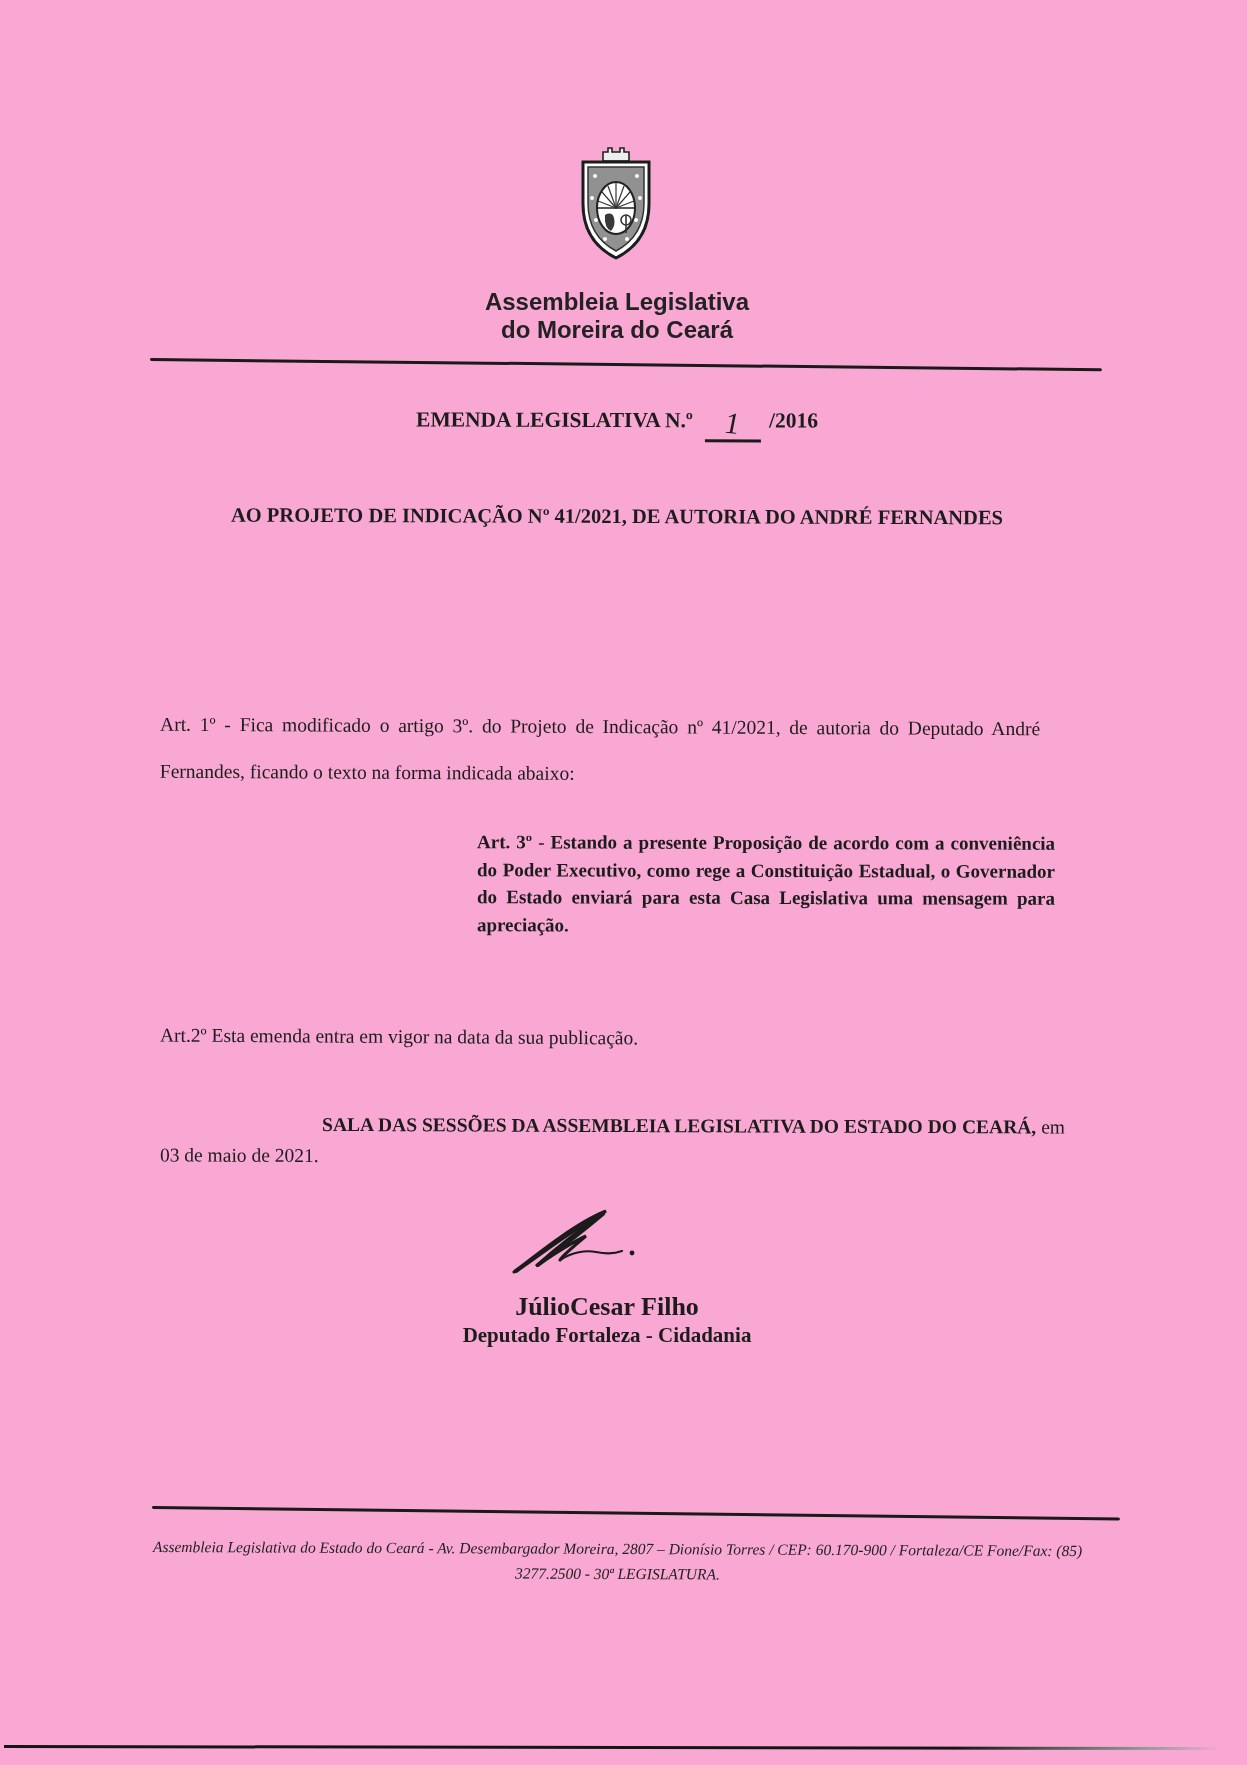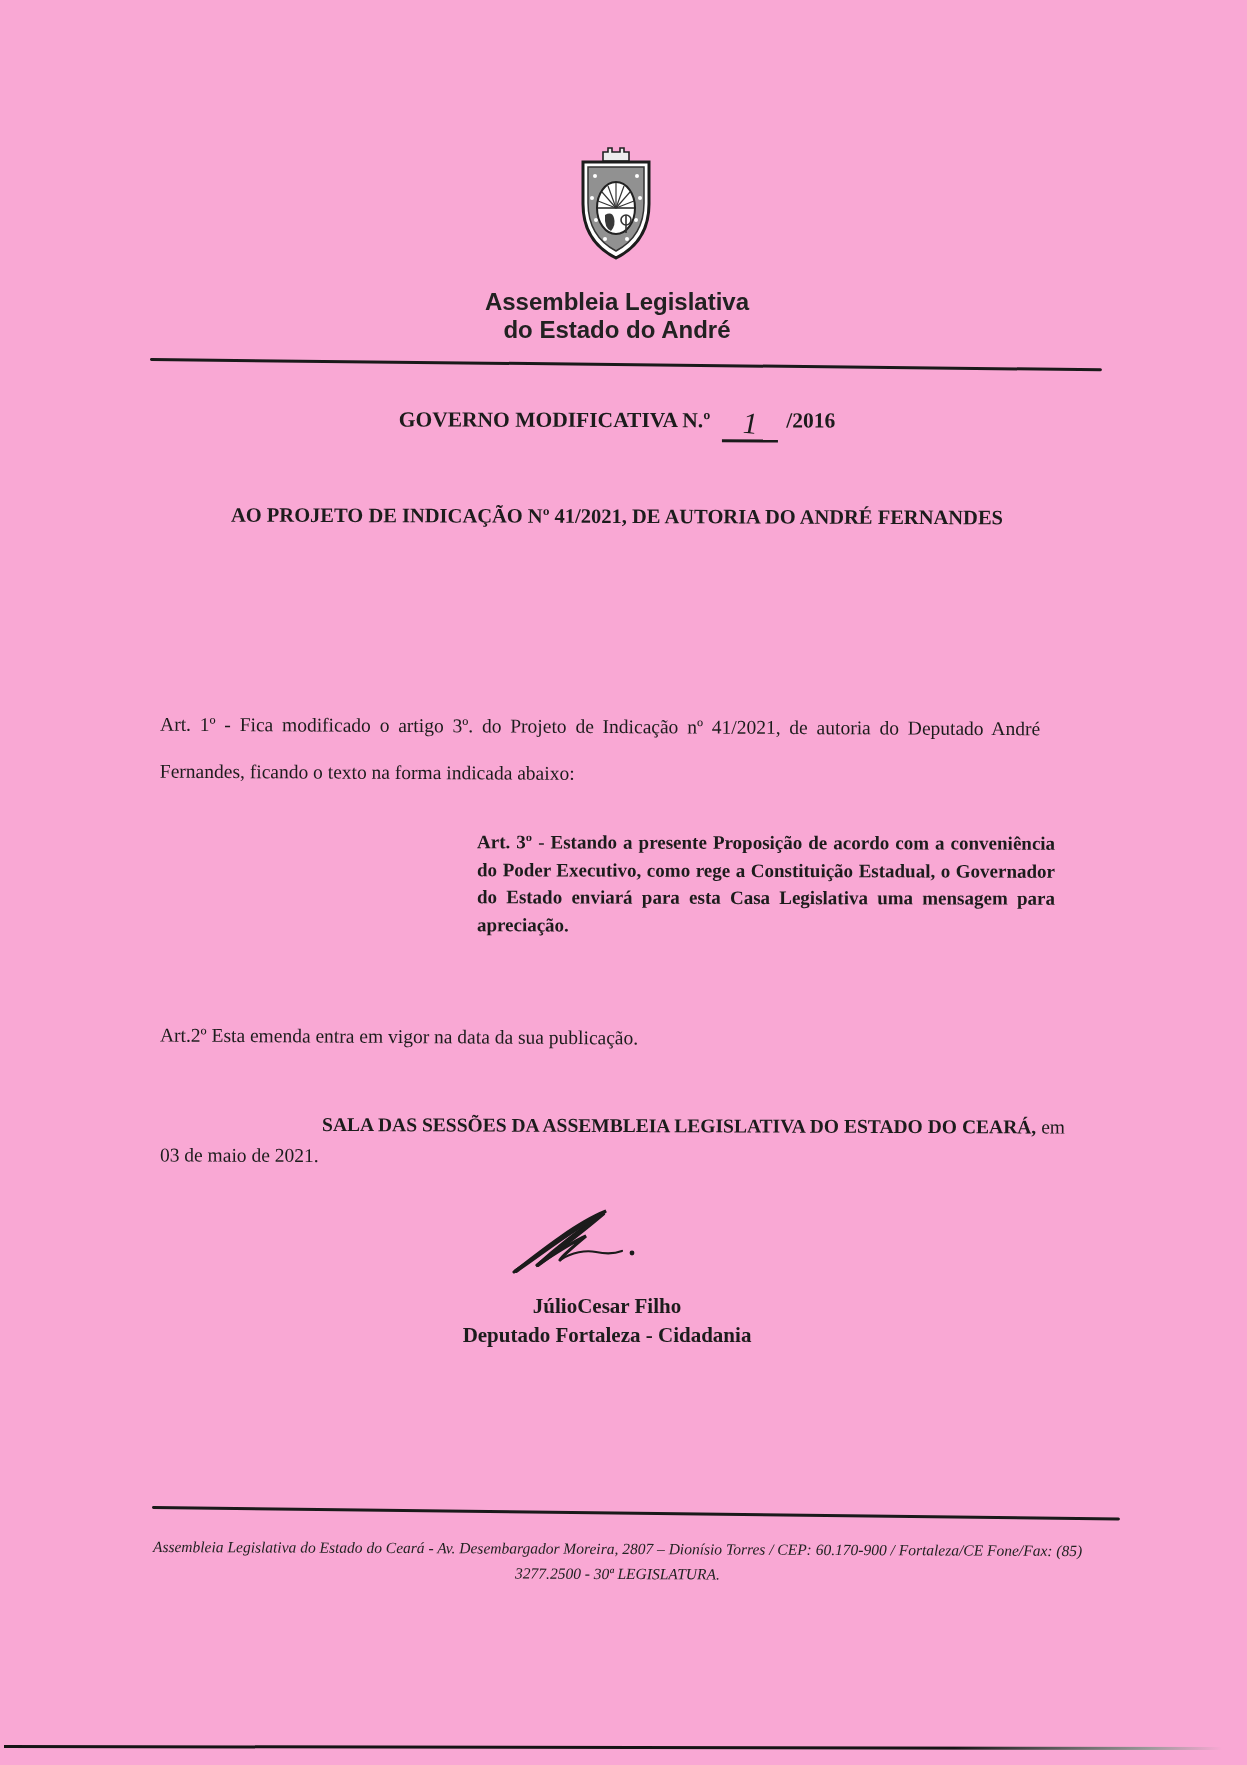--- a/index.html
+++ b/index.html
@@ -35,21 +35,21 @@
         font-size:19.5px;line-height:47px;text-align:justify;transform:rotate(0.3deg);}
   .quoted{position:absolute;left:477px;top:829px;width:578px;
           font-weight:bold;font-size:19px;line-height:27.5px;text-align:justify;transform:rotate(0.15deg);}
   .art2{position:absolute;left:160px;top:1026px;font-size:19.5px;transform:rotate(0.35deg);}
   .closing{position:absolute;left:160px;top:1110px;width:905px;
            font-size:19.5px;line-height:31px;text-indent:162px;
            text-align:justify;transform:rotate(0.2deg);}
   .closing .bold{font-weight:bold;}
   .sig-flourish{position:absolute;left:508px;top:1208px;width:150px;height:80px;}
   .sig-block{position:absolute;left:307px;top:1292px;width:600px;text-align:center;}
-  .sig-name{font-weight:bold;font-size:21px;line-height:29px;text-align:center;}
+  .sig-name{font-weight:bold;font-size:26px;line-height:29px;text-align:center;}
   .sig-role{font-weight:bold;font-size:21px;line-height:29px;}
   .sig-pos{font-family:"Liberation Sans", sans-serif;font-size:20px;line-height:29px;
            letter-spacing:1px;color:#2a2a2a;}
   .footer-text{position:absolute;left:130px;top:1536px;width:975px;text-align:center;
           font-style:italic;font-size:15.5px;line-height:25px;color:#222;
           transform:rotate(0.25deg);}
   .bottom-edge{position:absolute;left:4px;top:1746px;width:1218px;height:3px;
           background:linear-gradient(to right,#151515 0%,#151515 78%,#9a9a9a 94%,rgba(170,170,170,0) 100%);
           transform:rotate(0.1deg);}
 </style>
@@ -81,27 +81,27 @@
         <line x1="41" y1="62" x2="59" y2="55"></line>
       <line x1="41" y1="62" x2="23" y2="55"></line>
     </g>
     <path d="M30 69 q7 -4 9 3 q2 7 -3 13 q-7 -3 -6 -16" fill="#383838"></path>
     <circle cx="51" cy="74" r="5" fill="none" stroke="#333" stroke-width="1.6"></circle>
     <line x1="51" y1="69" x2="51" y2="87" stroke="#333" stroke-width="1.6"></line>
   </svg>
 
   <div class="org">
     <div>Assembleia Legislativa</div>
-    <div>do Estado do André</div>
+    <div>do Moreira do Ceará</div>
   </div>
 
   <div class="rule rule-top"></div>
 
   <div class="doc-title">
-    <span>GOVERNO MODIFICATIVA N.º</span><span class="hand-num"><span class="hand-num-glyph">1</span></span><span>/2016</span>
+    <span>EMENDA LEGISLATIVA N.º</span><span class="hand-num"><span class="hand-num-glyph">1</span></span><span>/2016</span>
   </div>
 
   <div class="subject">AO PROJETO DE INDICAÇÃO Nº 41/2021, DE AUTORIA DO ANDRÉ FERNANDES</div>
 
 
   <div class="art1">Art. 1º - Fica modificado o artigo 3º. do Projeto de Indicação nº 41/2021, de autoria do Deputado André Fernandes, ficando o texto na forma indicada abaixo:</div>
 
   <div class="quoted">Art. 3º - Estando a presente Proposição de acordo com a conveniência do Poder Executivo, como rege a Constituição Estadual, o Governador do Estado enviará para esta Casa Legislativa uma mensagem para apreciação.</div>
 
   <div class="art2">Art.2º Esta emenda entra em vigor na data da sua publicação.</div>

